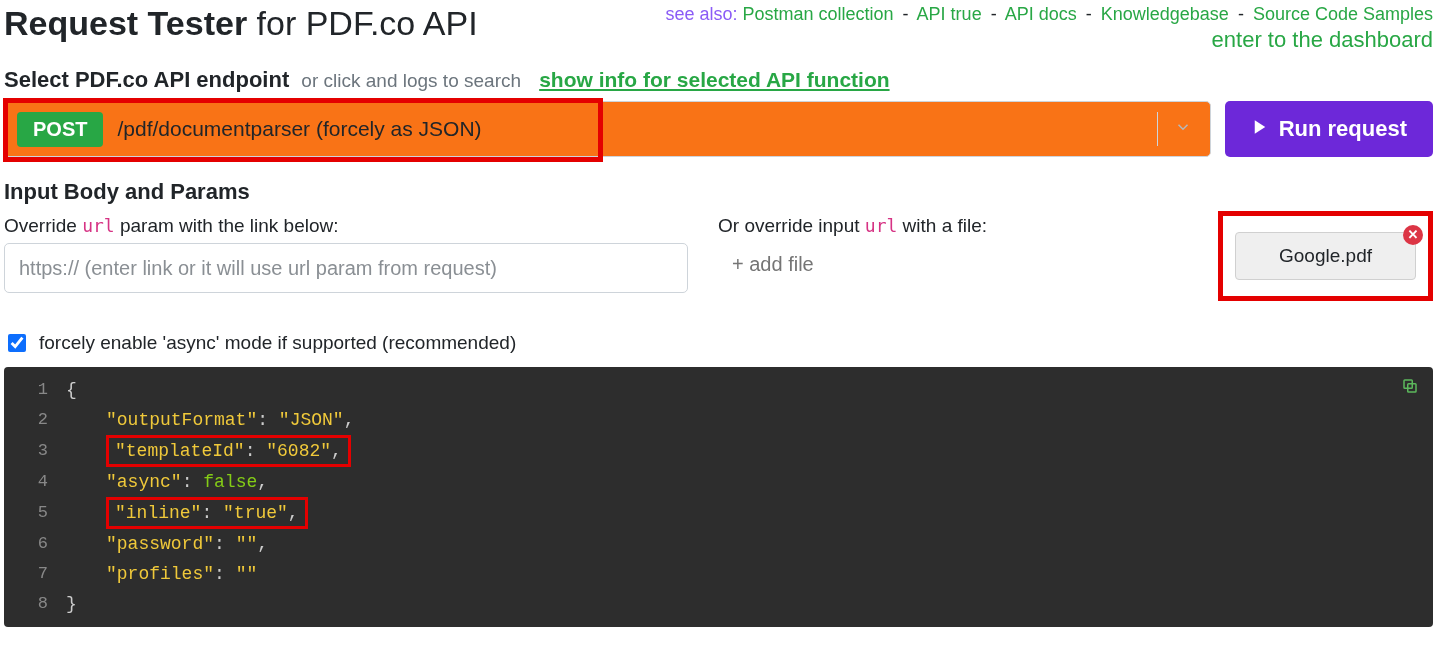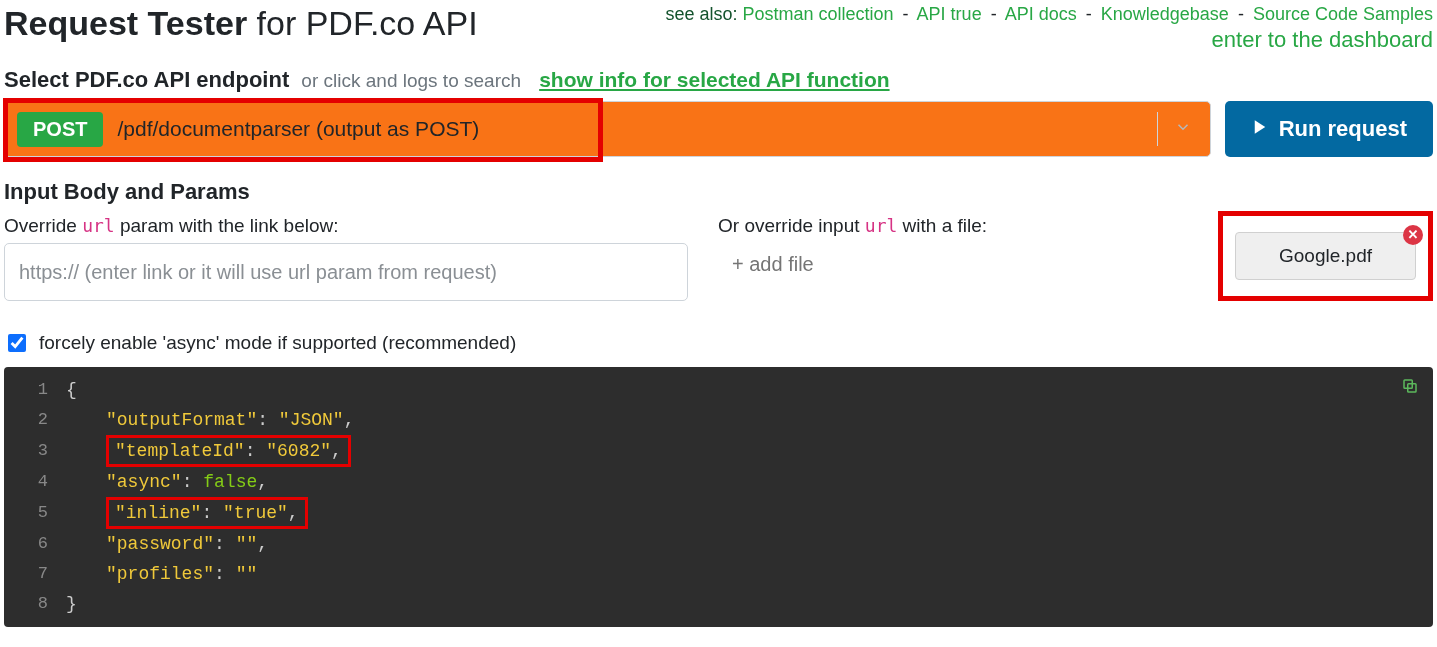--- a/index.html
+++ b/index.html
@@ -24,21 +24,21 @@
     font-size: 34px;
     font-weight: 400;
     margin: 4px 0 20px 0;
   }
   h1.title .bold { font-weight: 700; }
   .top-links {
     text-align: right;
     font-size: 18px;
     padding-top: 4px;
   }
-  .top-links .prefix { color: #14532d; }
+  .top-links .prefix { color: #8b5cf6; }
   .top-links a {
     color: #28a745;
     text-decoration: none;
   }
   .top-links .sep { color: #212529; margin: 0 4px; }
   .dash-link {
     display:block;
     color:#28a745;
     font-size:22px;
     text-decoration:none;
@@ -100,21 +100,21 @@
     background: #ced4da;
   }
   .chevron {
     position: absolute;
     right: 18px;
     top: 50%;
     transform: translateY(-50%);
     color: #b5b9bd;
   }
   .run-btn {
-    background: #0369a1;
+    background: #6d28d9;
     color: #fff;
     border: none;
     border-radius: 5px;
     font-size: 22px;
     font-weight: 700;
     padding: 0 26px;
     display: flex;
     align-items: center;
     gap: 10px;
     cursor: pointer;
@@ -132,21 +132,21 @@
     display: flex;
     gap: 30px;
     margin-top: 10px;
     align-items: flex-start;
   }
   .param-col { flex: 1; }
   .param-label { font-size: 19px; margin-bottom: 6px; }
   .code-inline { color: #d63384; font-family: Consolas, monospace; font-size: 18px; }
   .text-input {
     width: 100%;
-    height: 58px;
+    height: 50px;
     border: 1px solid #ced4da;
     border-radius: 5px;
     font-size: 20px;
     padding: 0 14px;
     color: #495057;
   }
   .text-input::placeholder { color: #8a8f94; }
   .add-file-input {
     width: 100%;
     font-size: 20px;
@@ -269,21 +269,21 @@
   <div class="section-label">
     <span>Select PDF.co API endpoint</span>
     <span class="hint">or click and logs to search</span>
     <a href="#" class="showinfo">show info for selected API function</a>
   </div>
 
   <div class="endpoint-row">
     <div class="endpoint-select" style="position:relative;">
       <div class="hl-endpoint"></div>
       <span class="method-badge">POST</span>
-      <span class="endpoint-text">/pdf/documentparser (output as POST)</span>
+      <span class="endpoint-text">/pdf/documentparser (forcely as JSON)</span>
       <span class="dropdown-sep"></span>
       <span class="chevron">
         <svg width="18" height="18" viewBox="0 0 24 24" fill="none" stroke="currentColor" stroke-width="2">
             <polyline points="6 9 12 15 18 9"></polyline>
           </svg>
       </span>
     </div>
     <button class="run-btn">
       <span>
         <svg width="18" height="18" viewBox="0 0 24 24" fill="currentColor">

